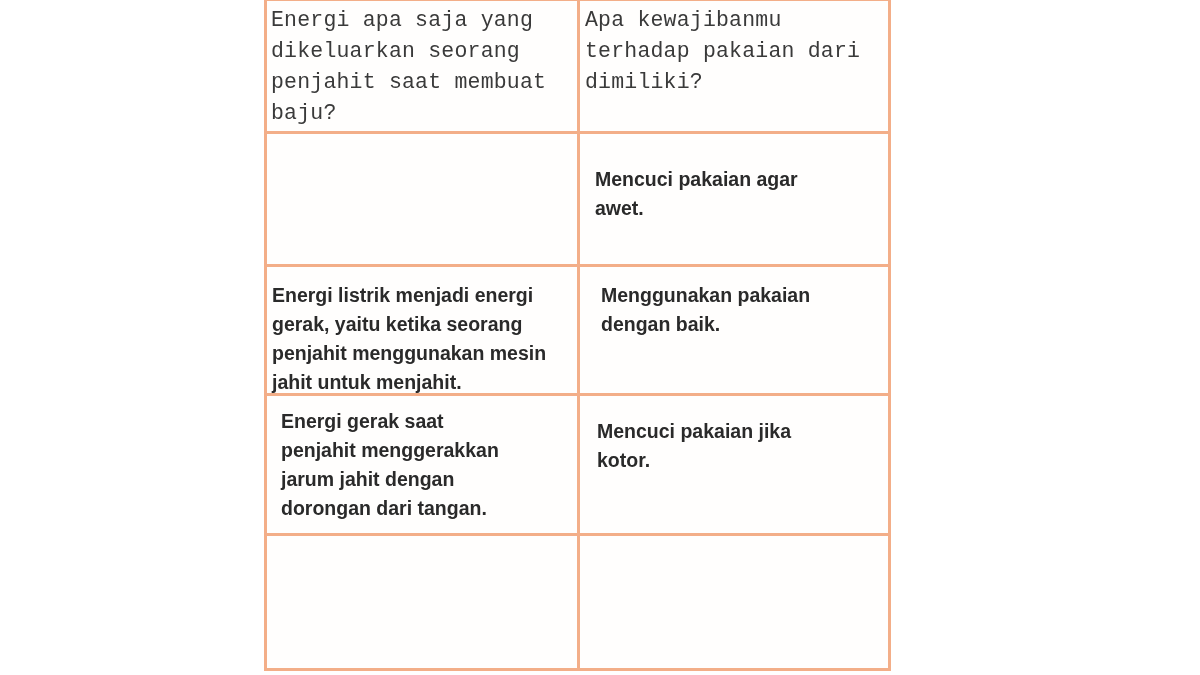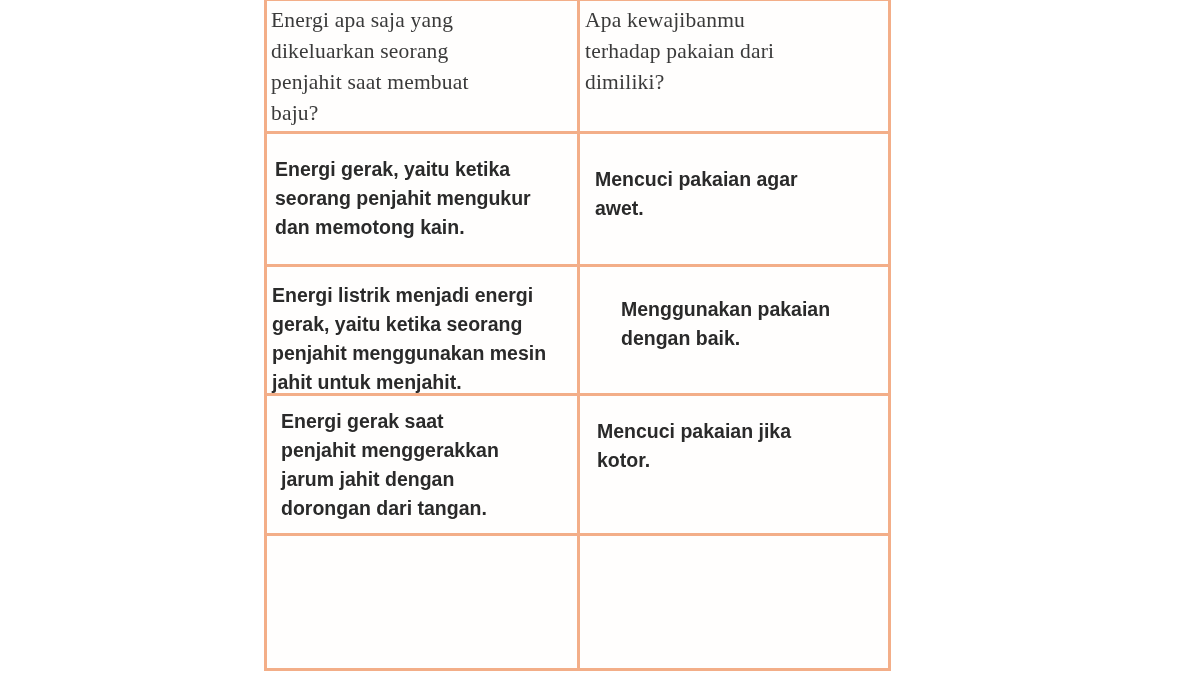--- a/index.html
+++ b/index.html
@@ -39,21 +39,21 @@
       right: 0;
       height: 3px;
       background: #f3ae88;
     }
     .cell {
       position: absolute;
       box-sizing: border-box;
       white-space: pre-line;
     }
     .q {
-      font-family: Liberation Serif, serif;
+      font-family: Liberation Mono, monospace;
       font-size: 21.5px;
       line-height: 31px;
       color: #3a3a3a;
       letter-spacing: 0.2px;
     }
     .a {
       font-family: "Liberation Sans", sans-serif;
       font-weight: bold;
       font-size: 19.5px;
       line-height: 29px;
@@ -71,31 +71,28 @@
   <div class="divider-h" style="top:532px;"></div>
 
   <div class="cell q" style="left:4px; top:4px; width:300px;">Energi apa saja yang
 dikeluarkan seorang
 penjahit saat membuat
 baju?</div>
   <div class="cell q" style="left:318px; top:4px; width:300px;">Apa kewajibanmu
 terhadap pakaian dari
 dimiliki?</div>
 
-  <div class="cell a" style="left:8px; top:154px; width:300px;">Energi gerak, yaitu ketika
-seorang penjahit mengukur
-dan memotong kain.</div>
   <div class="cell a" style="left:328px; top:164px; width:290px;">Mencuci pakaian agar
 awet.</div>
 
   <div class="cell a" style="left:5px; top:280px; width:305px;">Energi listrik menjadi energi
 gerak, yaitu ketika seorang
 penjahit menggunakan mesin
 jahit untuk menjahit.</div>
-  <div class="cell a" style="left:334px; top:294px; width:280px;margin-left:20px;">Menggunakan pakaian
+  <div class="cell a" style="left:334px; top:280px; width:280px;">Menggunakan pakaian
 dengan baik.</div>
 
   <div class="cell a" style="left:14px; top:406px; width:290px;">Energi gerak saat
 penjahit menggerakkan
 jarum jahit dengan
 dorongan dari tangan.</div>
   <div class="cell a" style="left:330px; top:416px; width:285px;">Mencuci pakaian jika
 kotor.</div>
 
   <div class="cell a" style="left:8px; top:545px; width:300px; height:120px;"></div>

